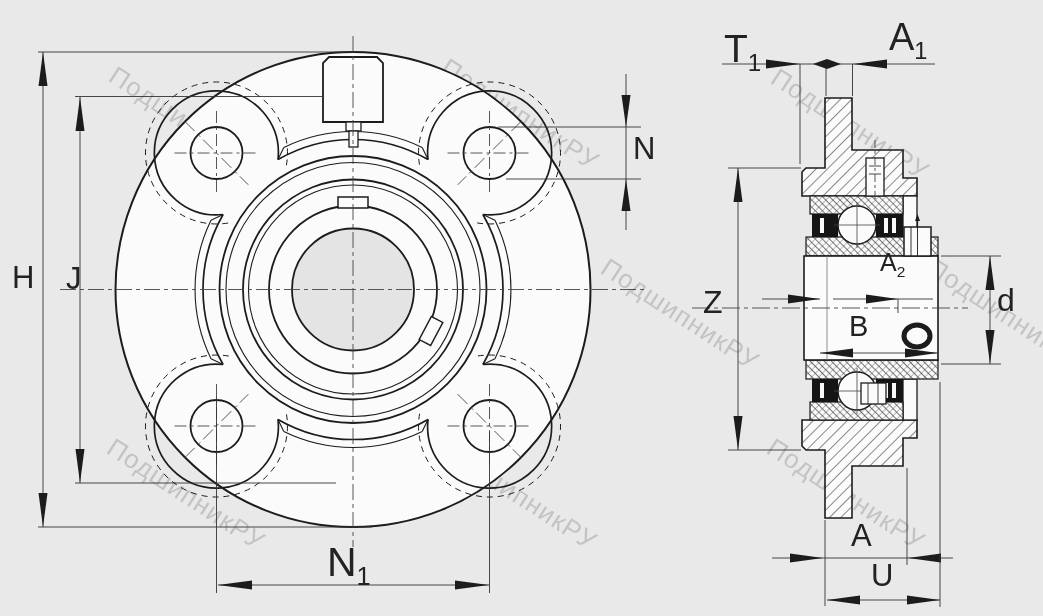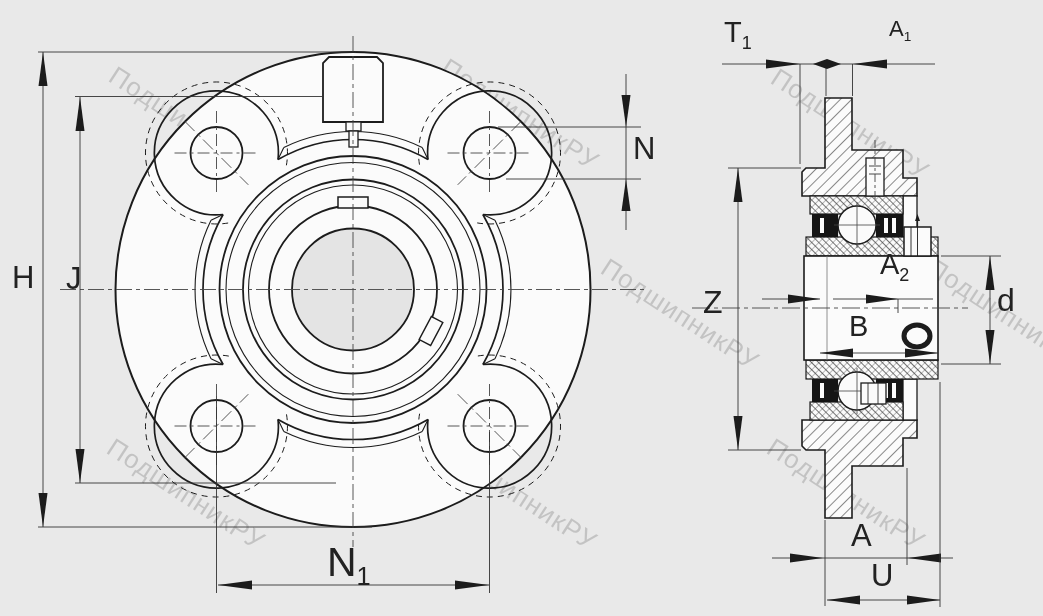--- a/index.html
+++ b/index.html
@@ -266,22 +266,22 @@
         <polygon points="827,600 860,595.5 860,604.5" fill="#1c1c1c" stroke="none"></polygon>
         <polygon points="940,600 907,595.5 907,604.5" fill="#1c1c1c" stroke="none"></polygon>
       </g>
     </g>
   </svg>
 
   <div class="dim-label" style="left:12px;top:262px;font-size:31px"><span>H</span><sub></sub></div>
   <div class="dim-label" style="left:66px;top:263px;font-size:31px"><span>J</span><sub></sub></div>
   <div class="dim-label" style="left:633px;top:133px;font-size:31px"><span>N</span><sub></sub></div>
   <div class="dim-label" style="left:327px;top:542px;font-size:41px"><span>N</span><sub>1</sub></div>
-  <div class="dim-label" style="left:724px;top:18px;font-size:29px"><span>T</span><sub>1</sub></div>
-  <div class="dim-label" style="left:889px;top:18px;font-size:22px"><span>A</span><sub>1</sub></div>
+  <div class="dim-label" style="left:724px;top:29px;font-size:39px"><span>T</span><sub>1</sub></div>
+  <div class="dim-label" style="left:889px;top:18px;font-size:38px"><span>A</span><sub>1</sub></div>
   <div class="dim-label" style="left:703px;top:286px;font-size:32px"><span>Z</span><sub></sub></div>
-  <div class="dim-label" style="left:880px;top:250px;font-size:29px"><span>A</span><sub>2</sub></div>
+  <div class="dim-label" style="left:880px;top:250px;font-size:25px"><span>A</span><sub>2</sub></div>
   <div class="dim-label" style="left:849px;top:312px;font-size:29px"><span>B</span><sub></sub></div>
   <div class="dim-label" style="left:997px;top:284px;font-size:32px"><span>d</span><sub></sub></div>
   <div class="dim-label" style="left:851px;top:520px;font-size:31px"><span>A</span><sub></sub></div>
   <div class="dim-label" style="left:871px;top:560px;font-size:31px"><span>U</span><sub></sub></div>
 
 </div>
 
 </body></html>

